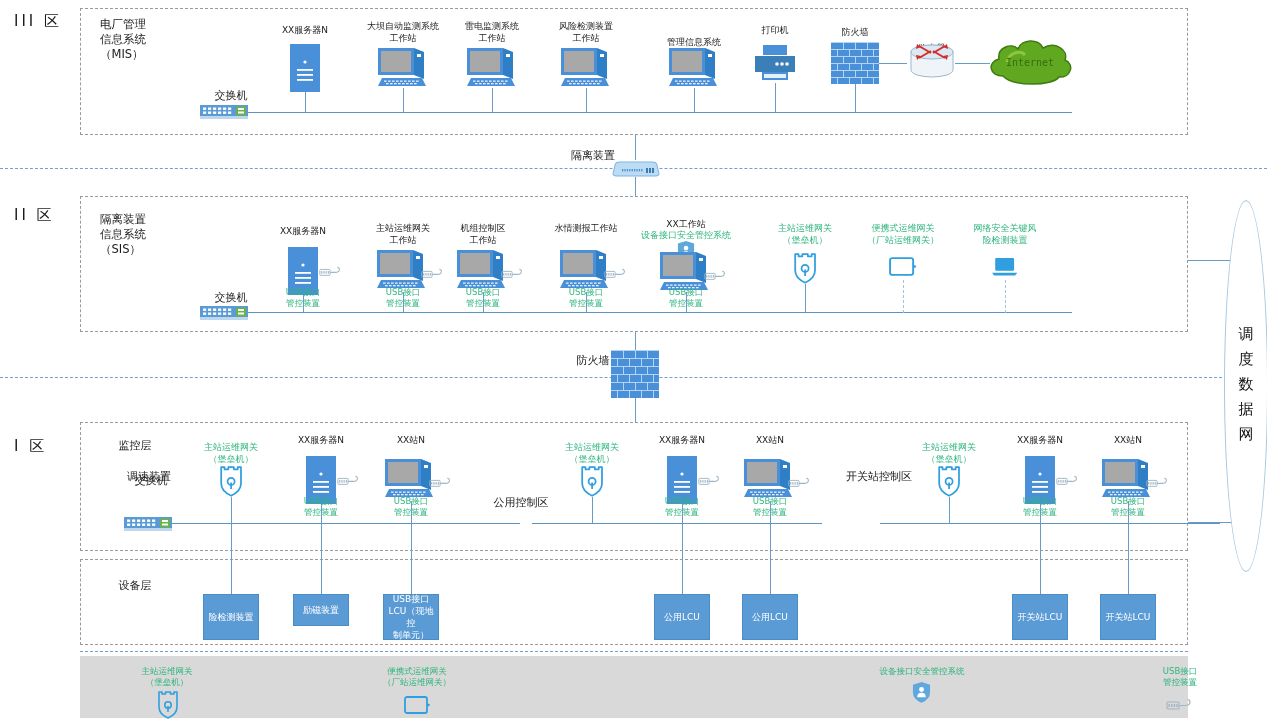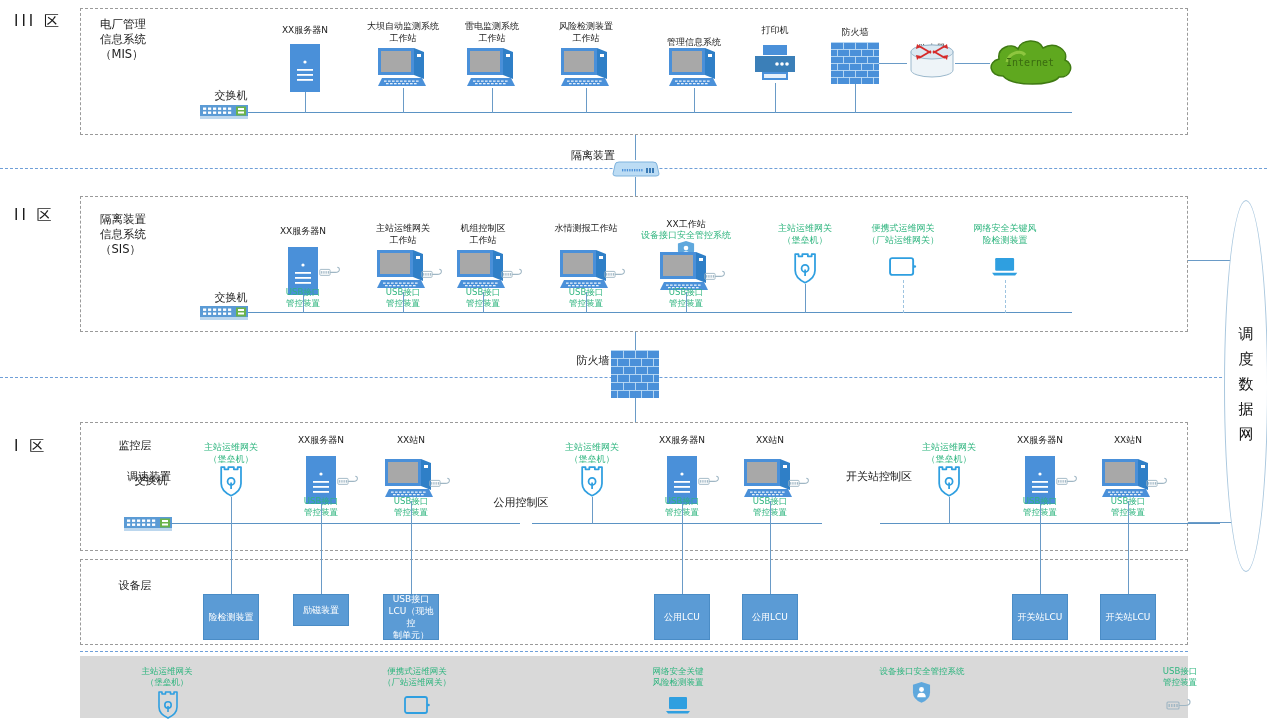--- a/index.html
+++ b/index.html
@@ -867,32 +867,20 @@
 （厂站运维网关）</div>
         <div class="ic" style="position: relative; height: 28px;">
           <div style="position: absolute; left: 0px; top: 0px; width: 140px; height: 28px;">
             <svg width="26" height="20" viewBox="0 0 26 20" style="position: absolute; left: 57px; top: 5px;">
               <rect x="1" y="2" width="22" height="16" fill="none" stroke="#2f9fe0" stroke-width="1.8" rx="2"></rect>
               <circle cx="24.5" cy="10" r="1.3" fill="#2f9fe0"></circle>
             </svg>
           </div>
         </div>
       </div>
-      <div class="legend-item" style="left: 528px; top: 10px;">
-        <div class="t">网络安全关键
-风险检测装置</div>
-        <div class="ic" style="position: relative; height: 28px;">
-          <div style="position: absolute; left: 0px; top: 0px; width: 140px; height: 28px;">
-            <svg width="26" height="20" viewBox="0 0 26 20" style="position: absolute; left: 57px; top: 5px;">
-              <rect x="4" y="2" width="18" height="12" fill="#2f9fe0" rx="1"></rect>
-              <path d="M1 16 L25 16 L23 18.5 L3 18.5 Z" fill="#2f9fe0"></path>
-            </svg>
-          </div>
-        </div>
-      </div>
       <div class="legend-item" style="left: 772px; top: 10px;">
         <div class="t">设备接口安全管控系统</div>
         <div class="ic" style="position: relative; height: 28px;">
           <div style="position: absolute; left: 0px; top: 0px; width: 140px; height: 28px;">
             <svg width="19" height="22.799999999999997" viewBox="0 0 20 24" style="position: absolute; left: 60px; top: 2px;">
               <path d="M10 1 L19 4 L19 12 Q19 19 10 23 Q1 19 1 12 L1 4 Z" fill="#5fa8dd"></path>
               <circle cx="10" cy="9" r="2.6" fill="#ffffff"></circle>
               <path d="M5.5 17 Q5.5 12.5 10 12.5 Q14.5 12.5 14.5 17 Z" fill="#ffffff"></path>
             </svg>
           </div>

